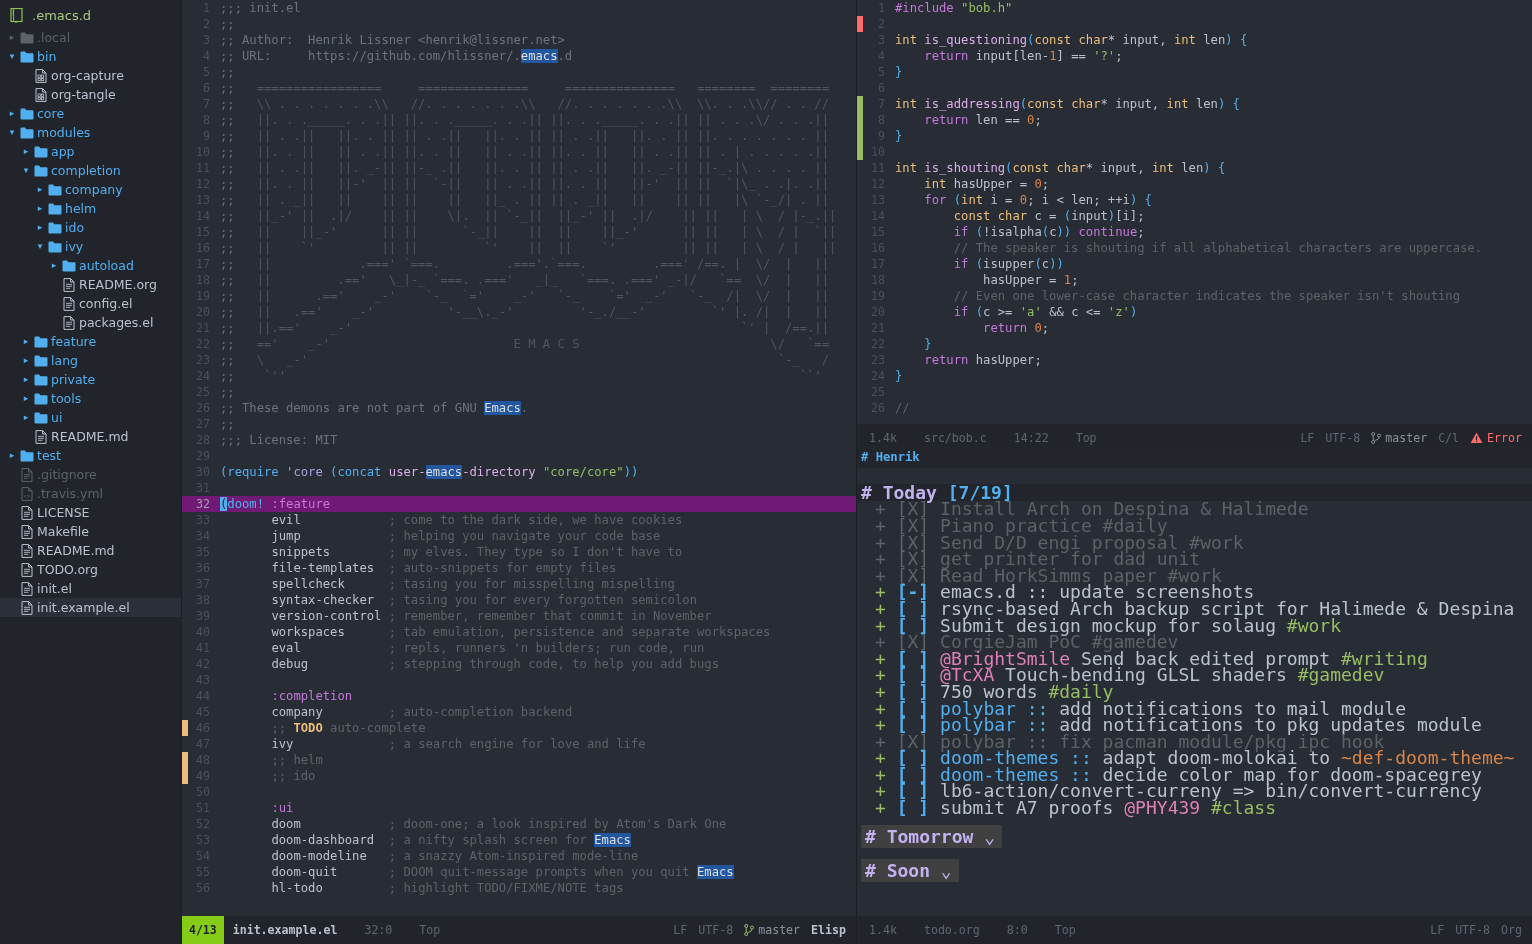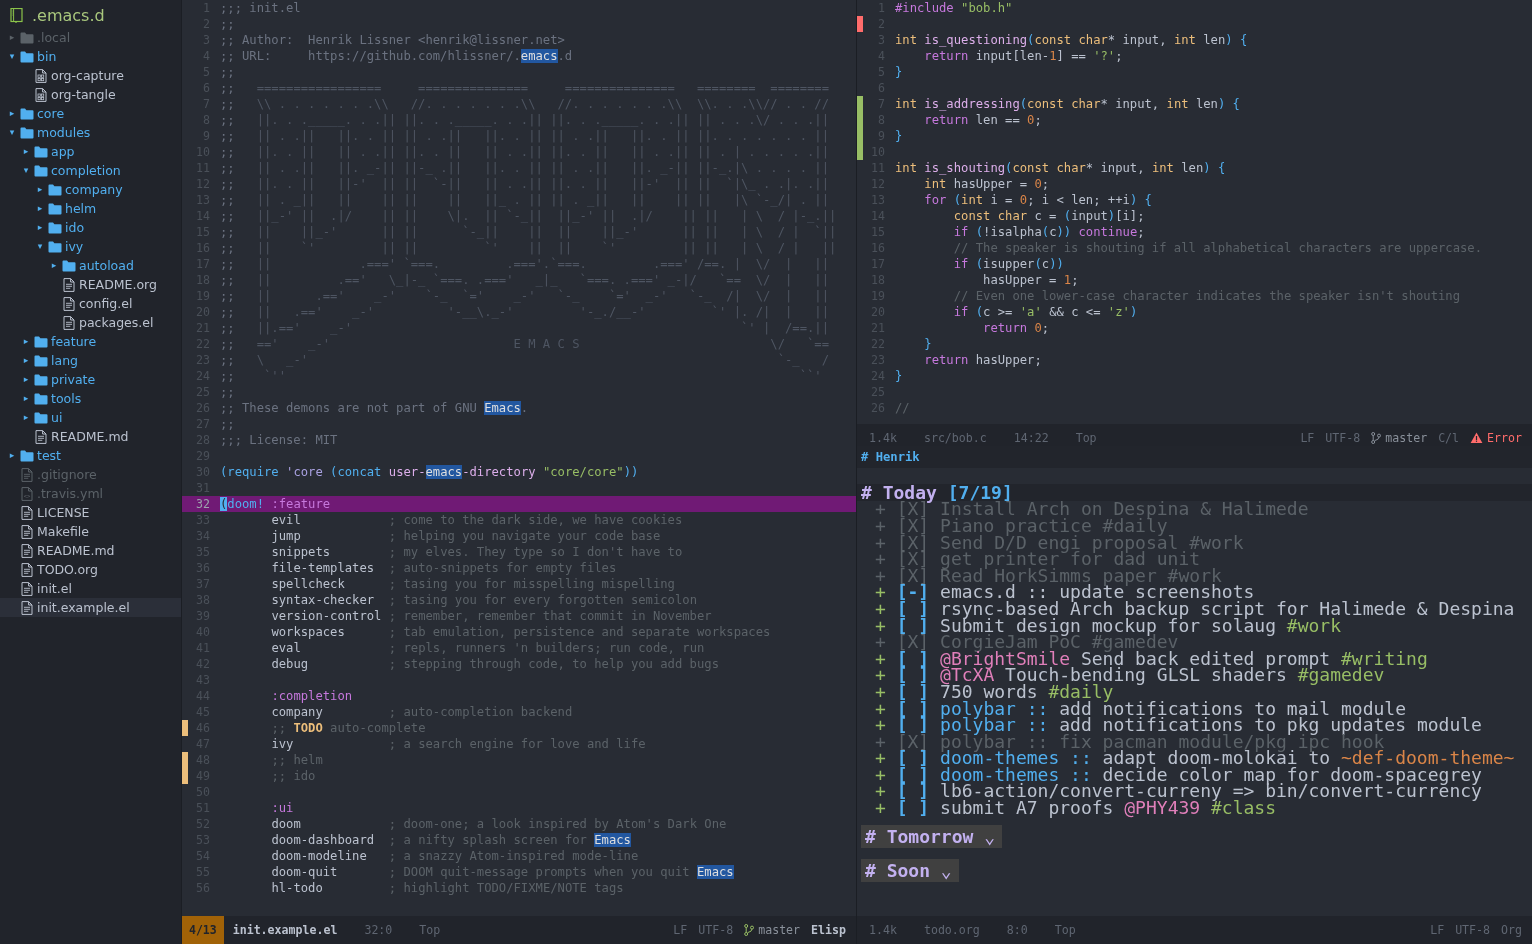--- a/index.html
+++ b/index.html
@@ -13,21 +13,21 @@
   
   .sidebar {
     width:182px; height:944px; background:#21242b;
     border-right:1px solid #1b1e24;
     font-family:"DejaVu Sans","Liberation Sans",sans-serif;
     font-size:12.5px; overflow:hidden; flex:0 0 182px;
     padding-top:3px;
   }
   .tm-root {
     display:flex; align-items:center; gap:7px;
-    height:25px; padding-left:8px; color:#a9c77d; font-size:16px;
+    height:25px; padding-left:8px; color:#a9c77d; font-size:13px;
   }
   .tm-row {
     display:flex; align-items:center; height:19px;
     color:#51afef; white-space:nowrap; line-height:19px;
     padding-right:4px;
   }
   .tm-row.file { color:#bbc2cf; }
   .tm-row.dim  { color:#5b6268; }
   .tm-row.sel  { background:#2b2f39; }
   .tm-arrow { width:12px; flex:0 0 12px; color:#51afef; font-size:9px; text-align:center; }
@@ -78,21 +78,21 @@
   .banner { color:#4e5562; }
 
   
   .modeline {
     position:absolute; left:0; width:100%; height:28px;
     background:#21242b; display:flex; align-items:center;
     font-family:"DejaVu Sans Mono","Liberation Mono",monospace;
     font-size:11.6px; color:#5f6672; padding:0 10px 0 0;
   }
   .ml-badge {
-    background:#a16207; color:#21242b; font-weight:bold;
+    background:#84cc16; color:#21242b; font-weight:bold;
     padding:0 7px; height:28px; display:flex; align-items:center;
     font-size:11.5px; margin-right:9px;
   }
   .ml-left { display:flex; align-items:center; gap:27px; flex:1 1 auto; }
   .ml-right{ display:flex; align-items:center; gap:11px; }
   .ml-file { color:#bbc2cf; font-weight:bold; }
   .ml-dim  { color:#5f6672; }
   .ml-major{ color:#bbc2cf; font-weight:bold; }
   .ml-err  { color:#ff6c6b; display:flex; align-items:center; gap:4px;}
   .ml-git  { display:flex; align-items:center; gap:4px; color:#8a919b;}

